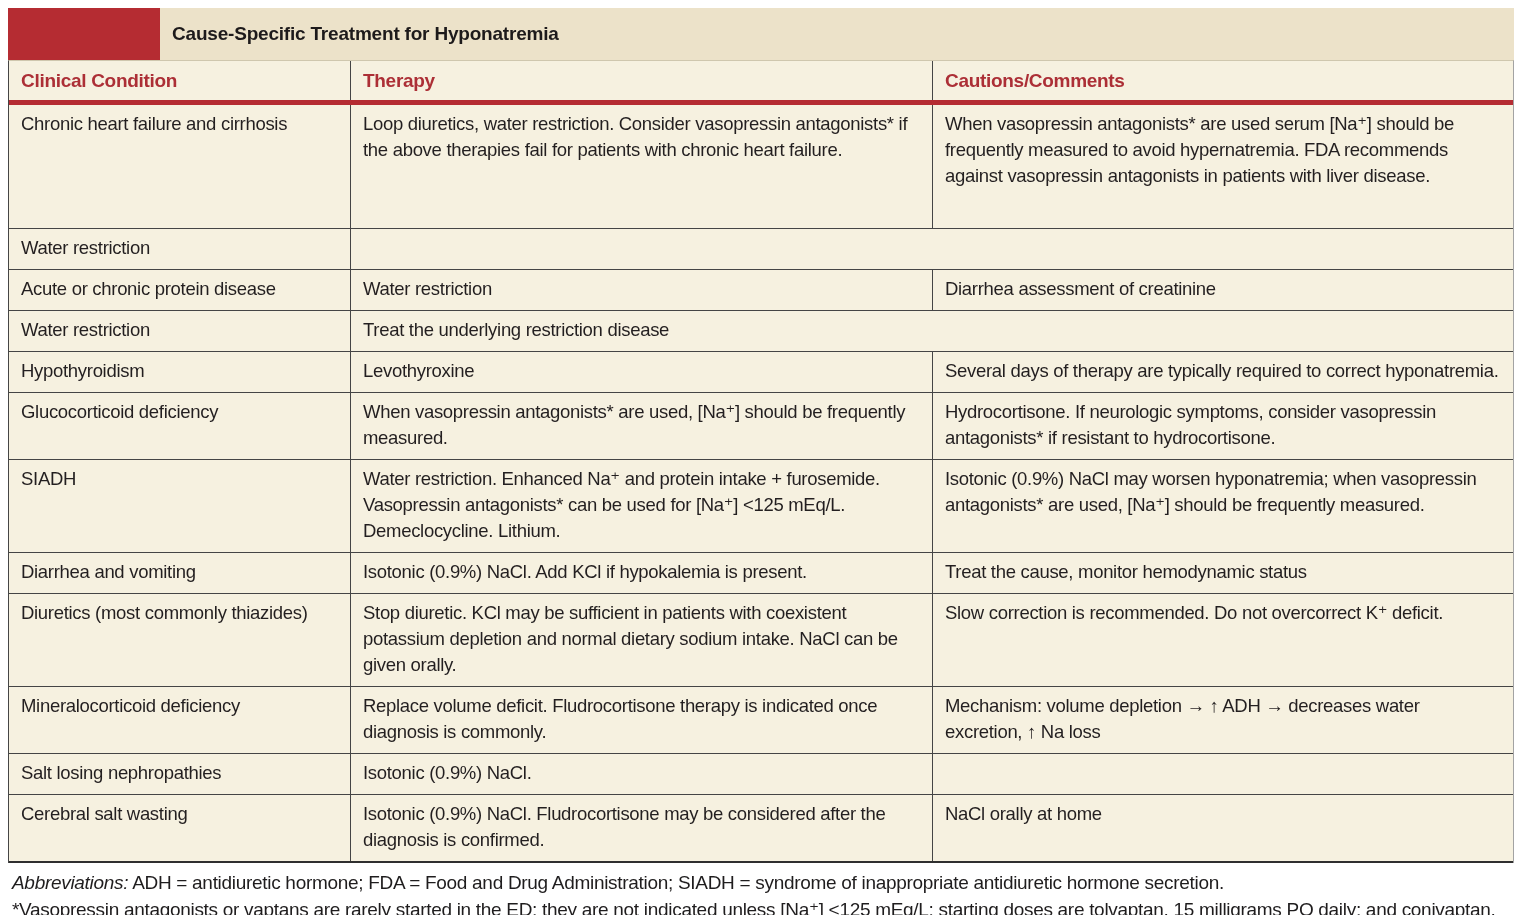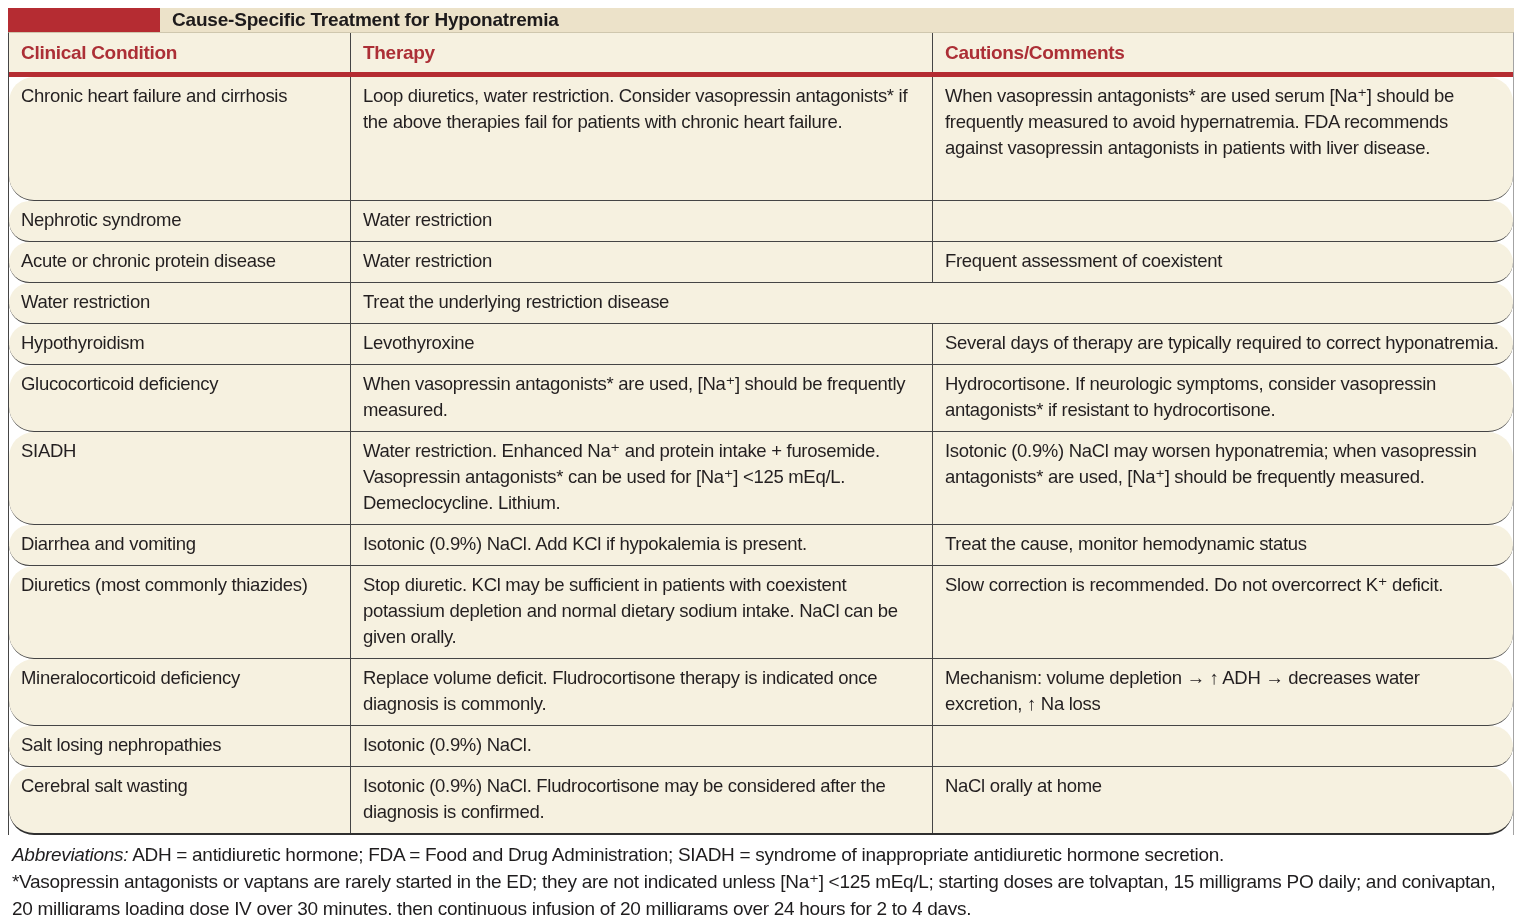--- a/index.html
+++ b/index.html
@@ -7,21 +7,21 @@
   body {
     width: 1522px;
     height: 915px;
     font-family: "Liberation Sans", "DejaVu Sans", sans-serif;
     color: #231f20;
     overflow: hidden;
   }
   .page { padding: 8px 8px 0 8px; }
 
   
-  .title-bar { display: flex; height: 24px; }
+  .title-bar { display: flex; height: 52px; }
   .title-block { width: 152px; background: #b52c32; flex: 0 0 auto; }
   .title-strip {
     flex: 1 1 auto; background: #ece2c9;
     display: flex; align-items: center;
     padding-left: 12px;
   }
   .title-text {
     font-size: 19px; font-weight: bold; letter-spacing: -0.2px; color: #1d1a1b;
   }
 
@@ -41,21 +41,21 @@
   }
   .t-header .t-cell {
     font-size: 19px; font-weight: bold; color: #ac2f36;
     padding-top: 7px; padding-bottom: 6px;
   }
   .t-cell {
     padding: 6px 12px 8px 12px;
     font-size: 18.5px; line-height: 26px; letter-spacing: -0.3px;
   }
   .t-cell + .t-cell { border-left: 1px solid #454545; }
-  .t-body .t-row { border-bottom: 1px solid #454545; border-radius: 25px; }
+  .t-body .t-row { border-bottom: 1px solid #454545; }
   .t-body .t-row:first-child { min-height: 124px; }
   .t-body .t-row:last-child { border-bottom: 2px solid #2f2f2f; }
 
   
   .footnotes { padding: 6px 4px 0 4px; }
   .foot-line {
     font-size: 19px; line-height: 27px; letter-spacing: -0.3px; color: #1f1d1e;
   }
   .abbr-label { font-style: italic; }
 </style>
@@ -78,29 +78,28 @@
       <div class="t-cell">Cautions/Comments</div>
     </div>
     <div class="t-body">
   <div class="t-row">
     <div class="t-cell">Chronic heart failure and cirrhosis</div>
     <div class="t-cell">Loop diuretics, water restriction. Consider vasopressin antagonists* if the above therapies fail for patients with chronic heart failure.</div>
     <div class="t-cell">When vasopressin antagonists* are used serum [Na⁺] should be frequently measured to avoid hypernatremia. FDA recommends against vasopressin antagonists in patients with liver disease.</div>
   </div>
 
   <div class="t-row">
-    <div class="t-cell">Nephrotic syndrome</div>
     <div class="t-cell">Water restriction</div>
     <div class="t-cell"></div>
   </div>
 
   <div class="t-row">
     <div class="t-cell">Acute or chronic protein disease</div>
     <div class="t-cell">Water restriction</div>
-    <div class="t-cell">Frequent assessment of coexistent</div>
+    <div class="t-cell">Diarrhea assessment of creatinine</div>
   </div>
 
   <div class="t-row">
     <div class="t-cell">Water restriction</div>
     <div class="t-cell">Treat the underlying restriction disease</div>
   </div>
 
   <div class="t-row">
     <div class="t-cell">Hypothyroidism</div>
     <div class="t-cell">Levothyroxine</div>

